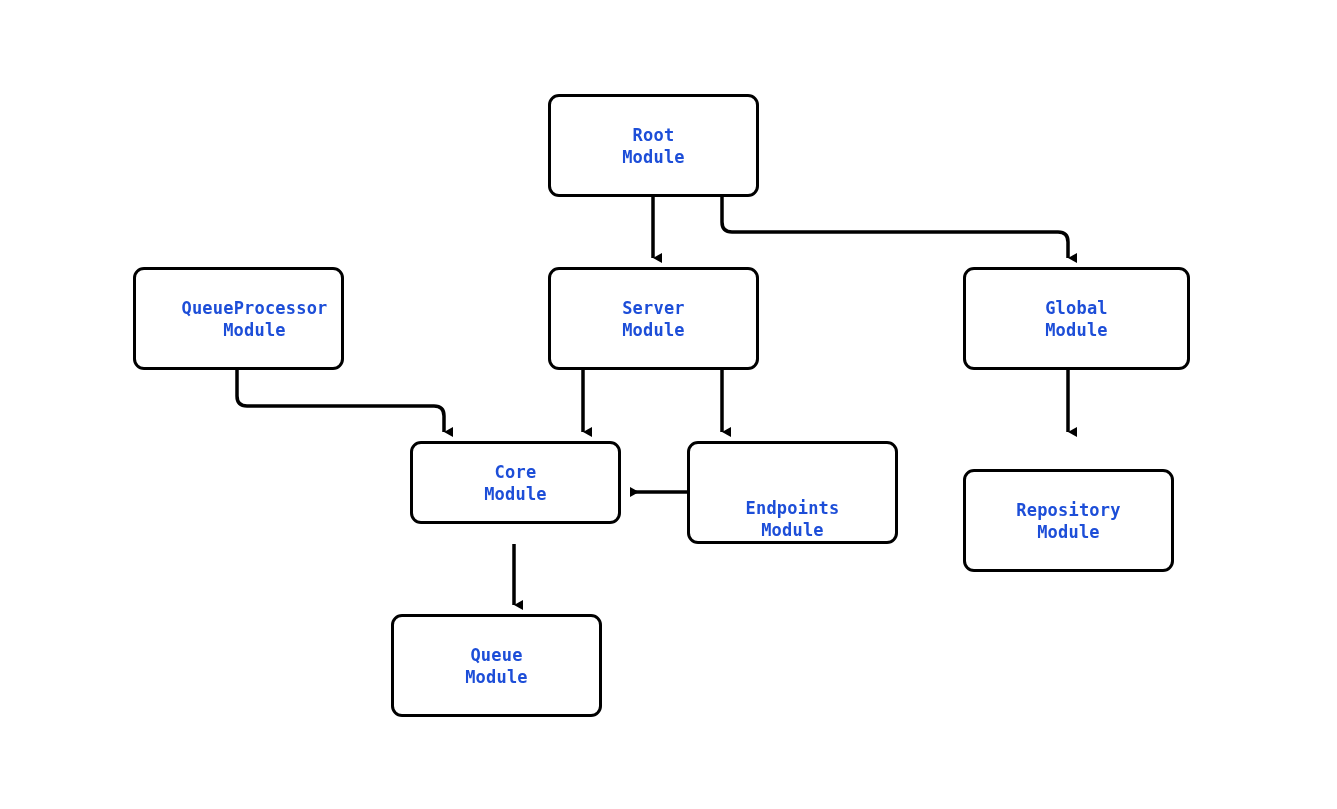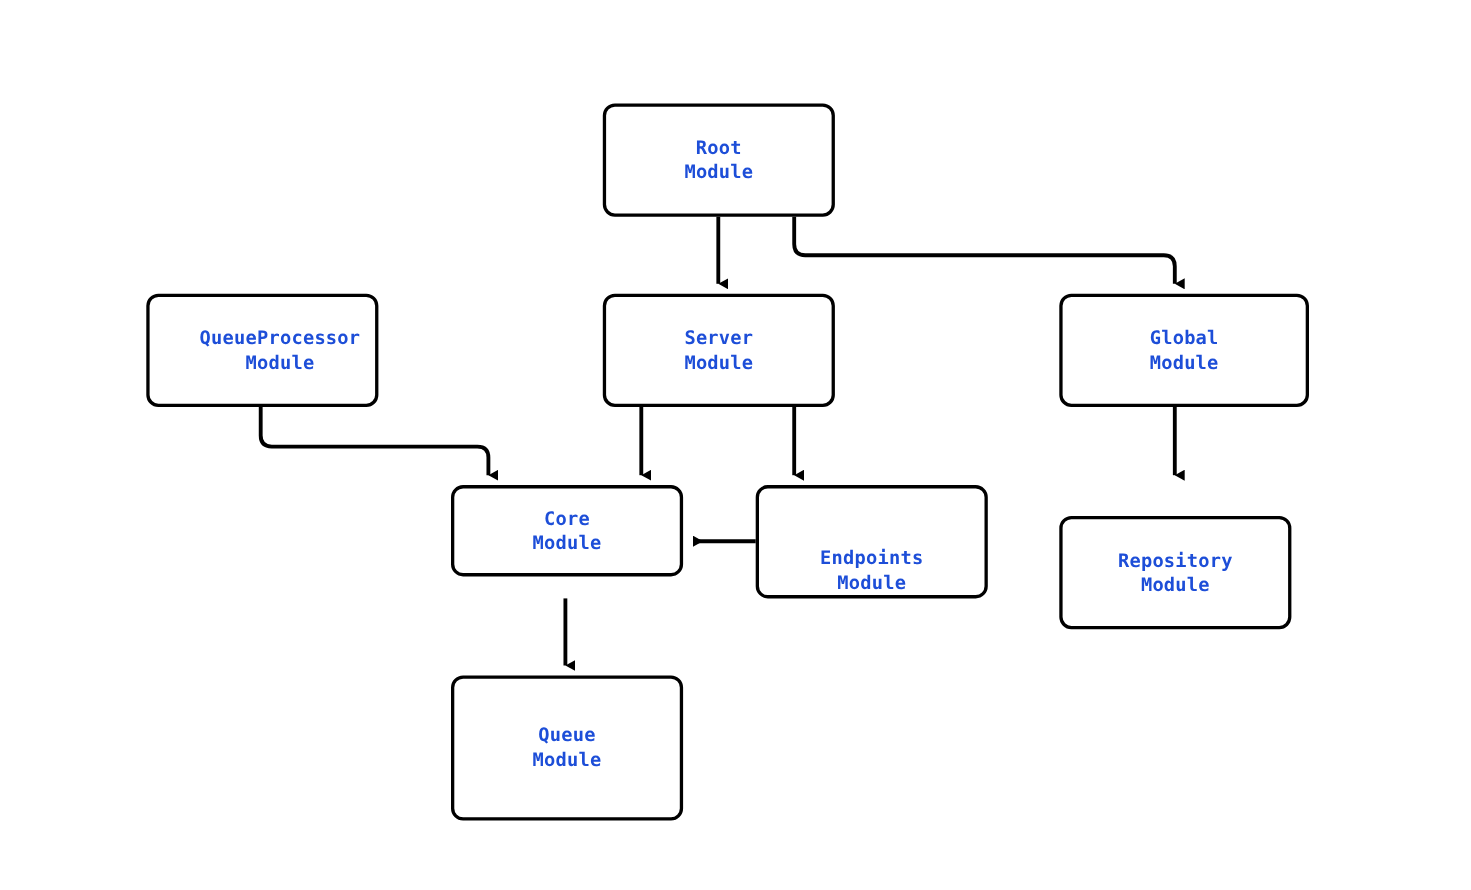--- a/index.html
+++ b/index.html
@@ -101,18 +101,18 @@
   <div class="node" style="left: 687px; top: 441px; width: 211px; height: 103px; align-items: flex-end;">
     <span class="node-label">Endpoints
 Module</span>
   </div>
 
   <div class="node" style="left: 963px; top: 441px; width: 211px; height: 103px; margin-top: 28px;">
     <span class="node-label">Repository
 Module</span>
   </div>
 
-  <div class="node" style="left: 410px; top: 614px; width: 211px; height: 132px;">
+  <div class="node" style="left: 391px; top: 614px; width: 211px; height: 103px;">
     <span class="node-label">Queue
 Module</span>
   </div>
 
 </div>
 
 </body></html>

